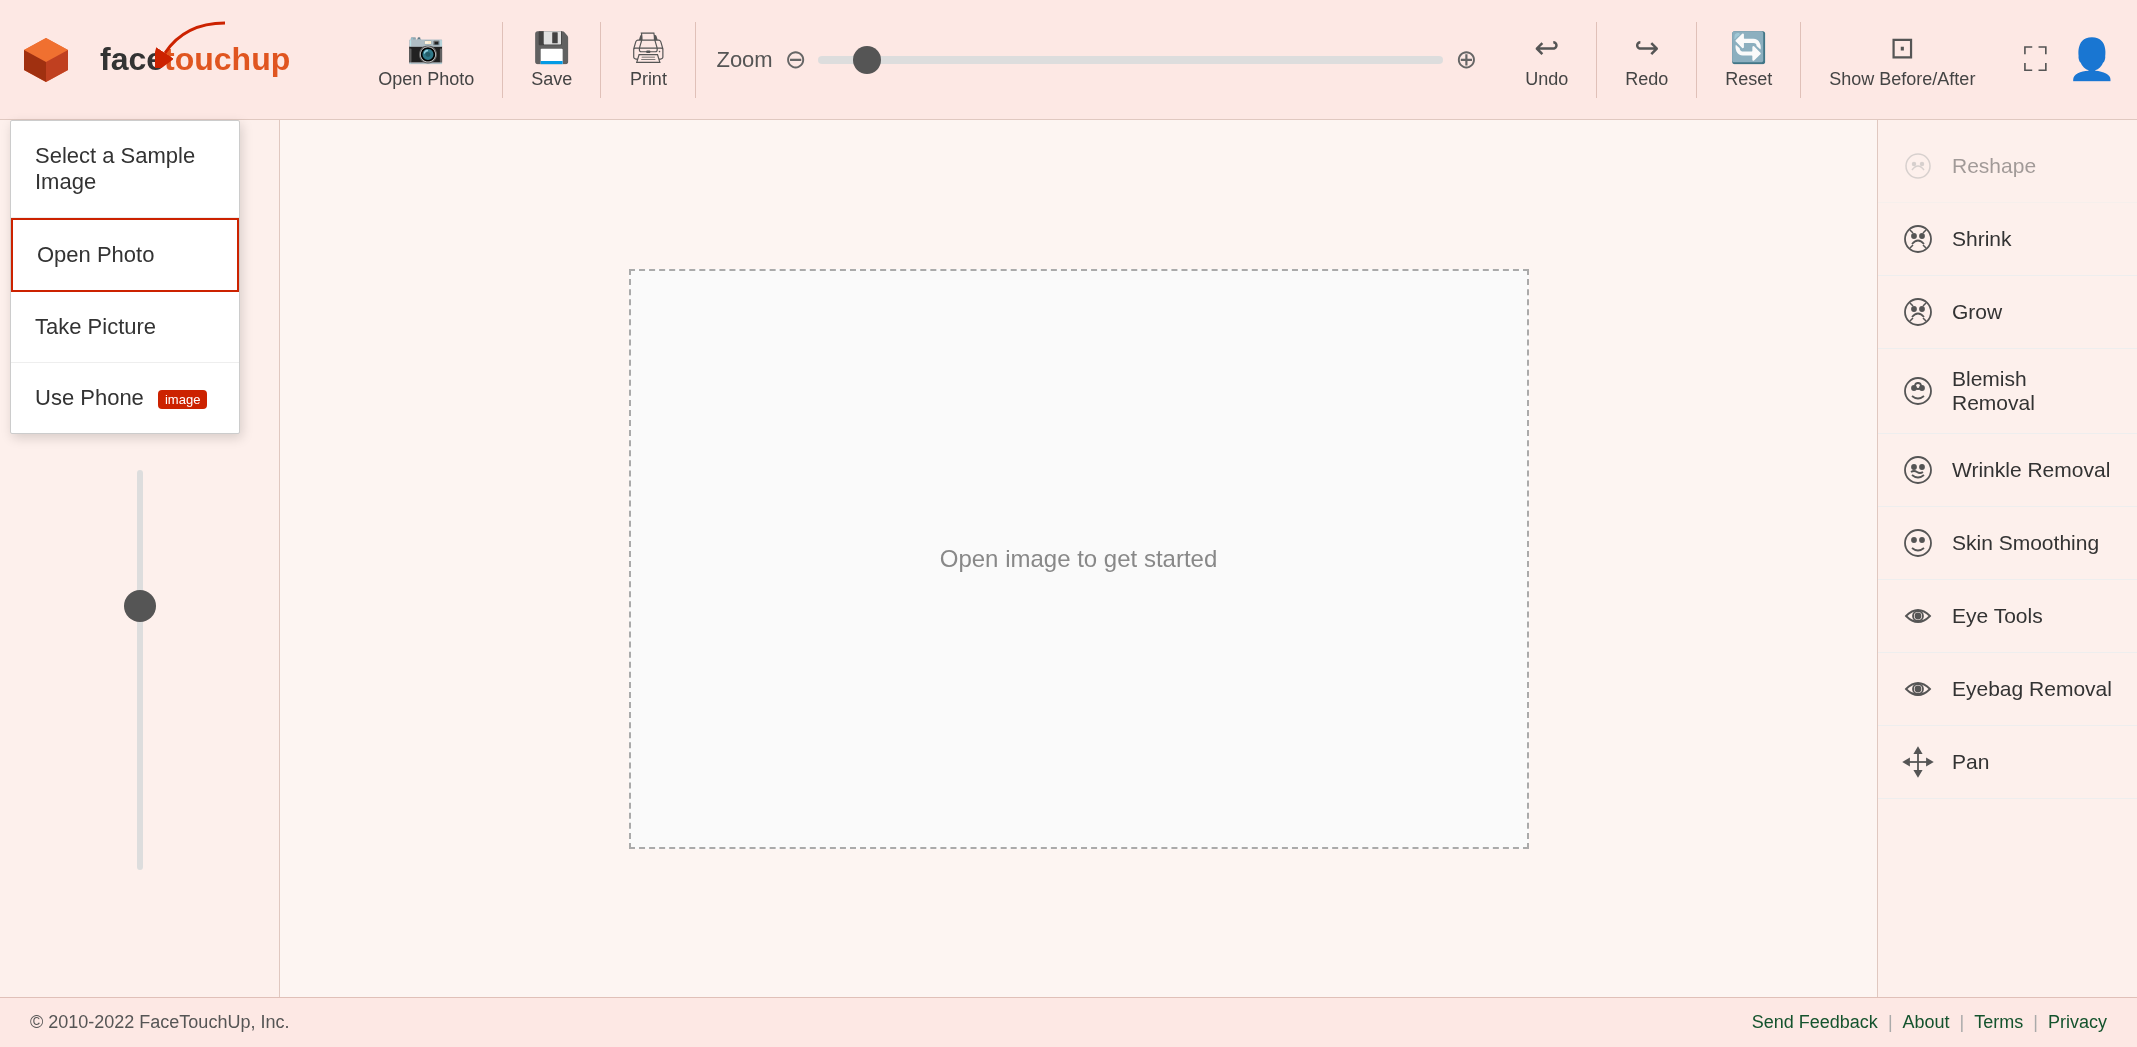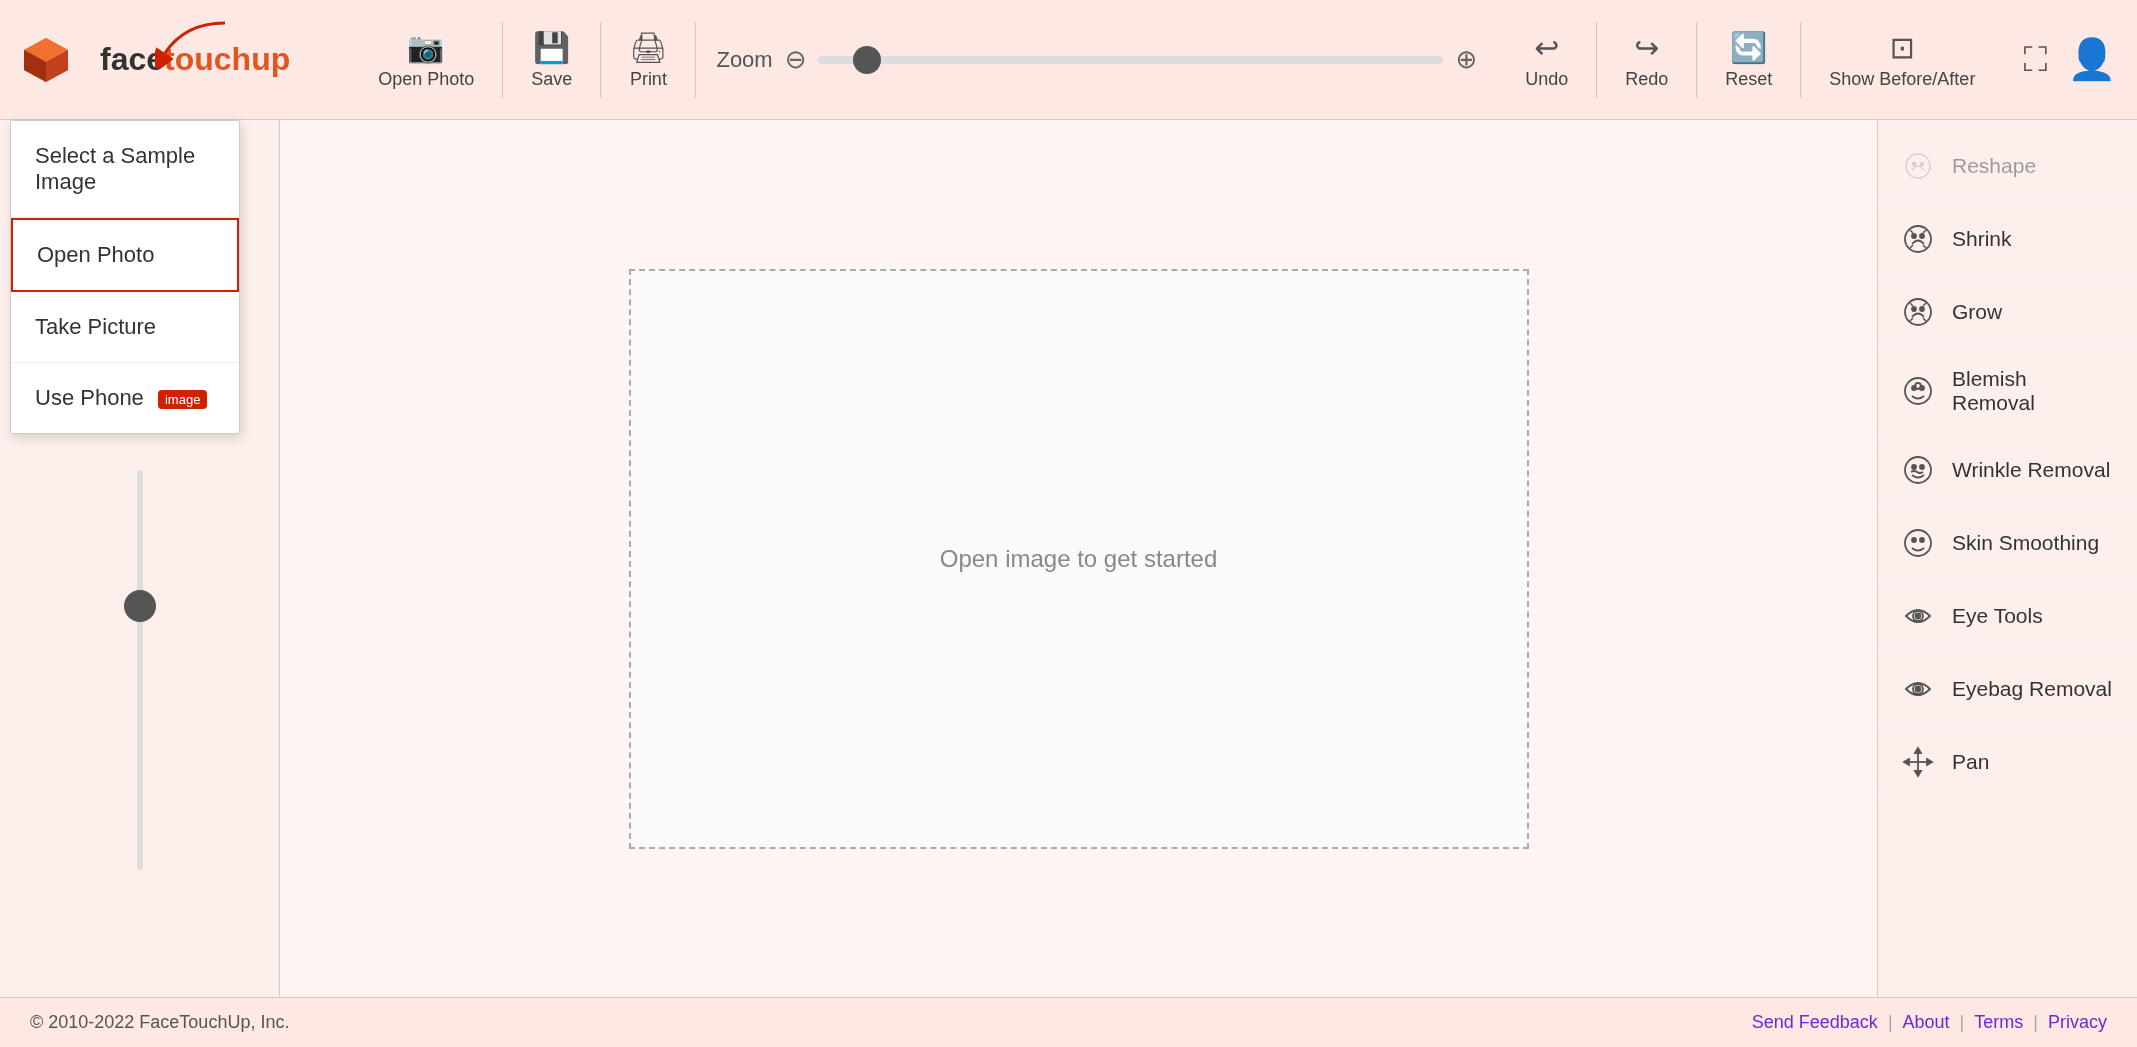--- a/index.html
+++ b/index.html
@@ -235,21 +235,21 @@
       background: #fde8e4;
       border-top: 1px solid #e0c0b8;
       display: flex;
       align-items: center;
       justify-content: space-between;
       padding: 0 30px;
       font-size: 18px;
       color: #555;
     }
     .footer-links { display: flex; gap: 10px; }
-    .footer-link { color: #6d28d9; cursor: pointer; }
+    .footer-link { color: #14532d; cursor: pointer; }
     .footer-sep { color: #aaa; }
 
     
     .arrow-indicator {
       position: absolute;
       top: 18px;
       left: 155px;
       z-index: 200;
     }
   </style>

